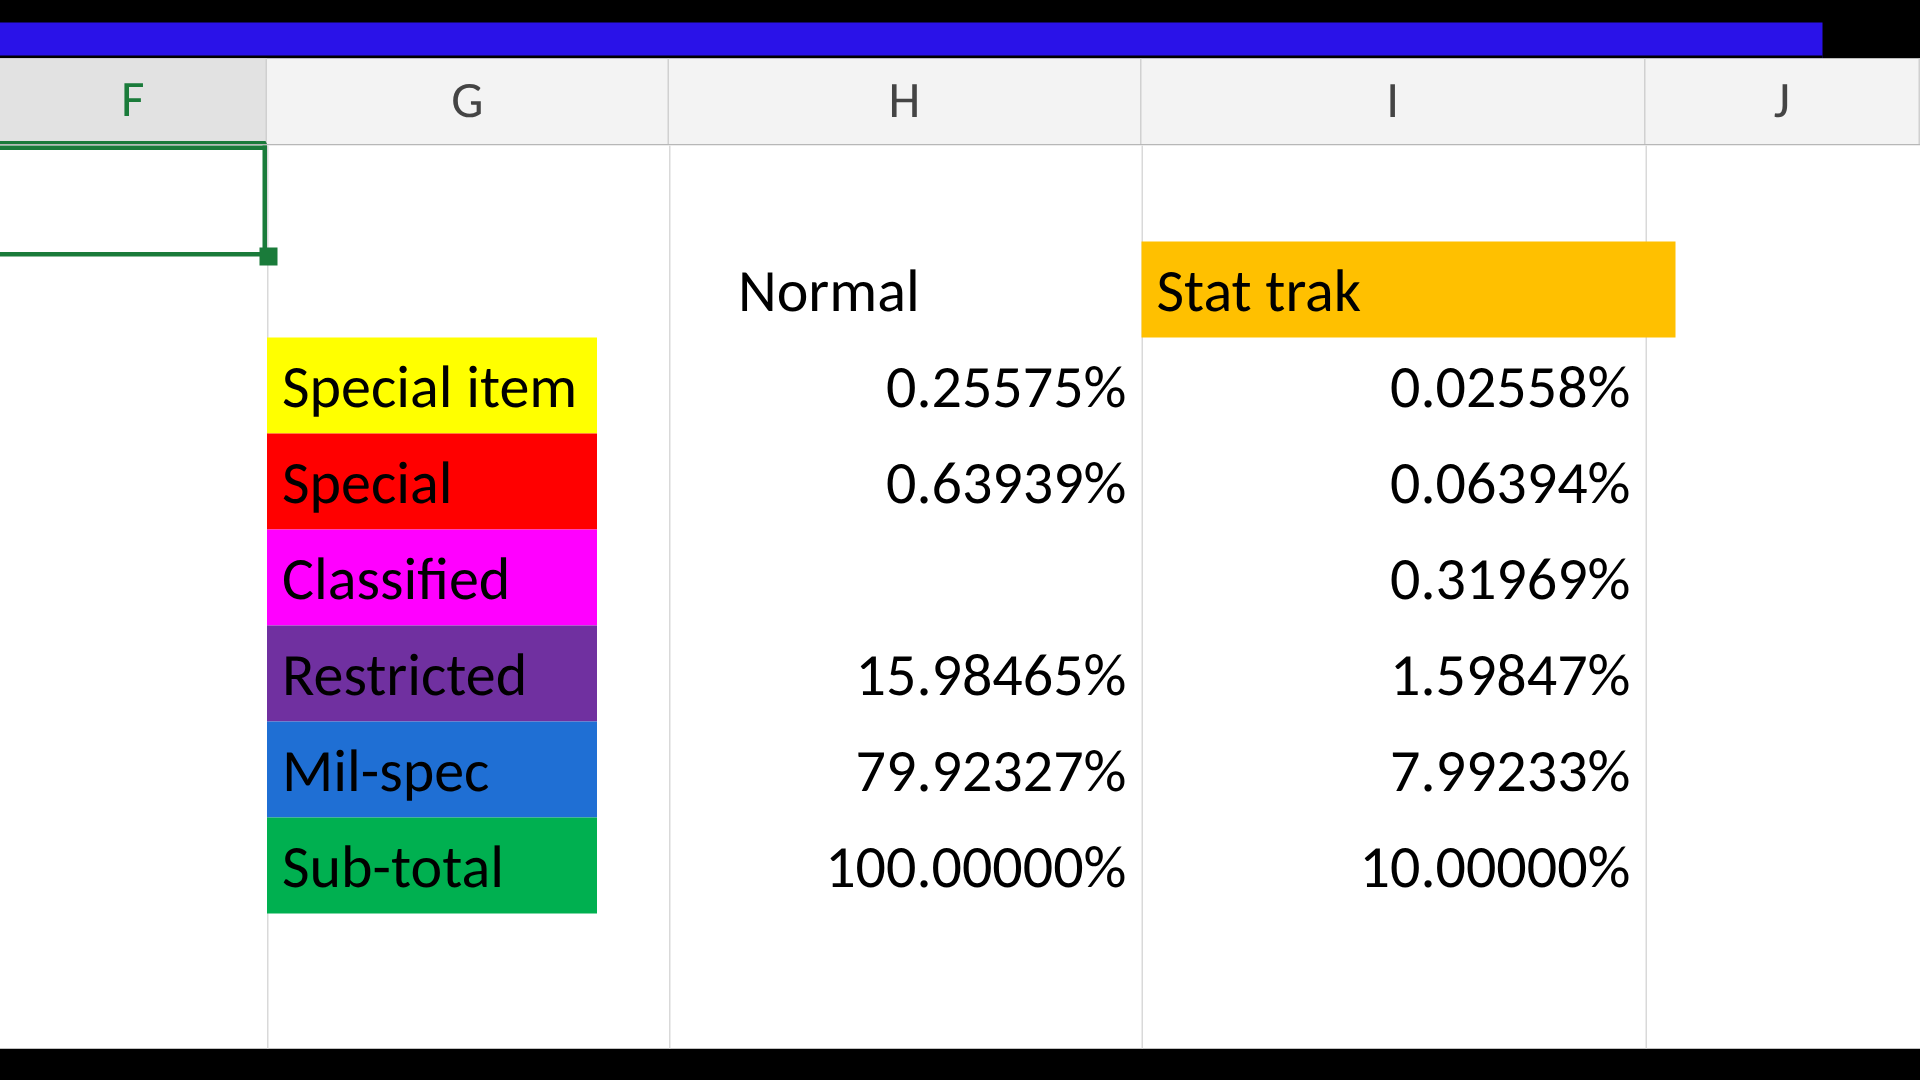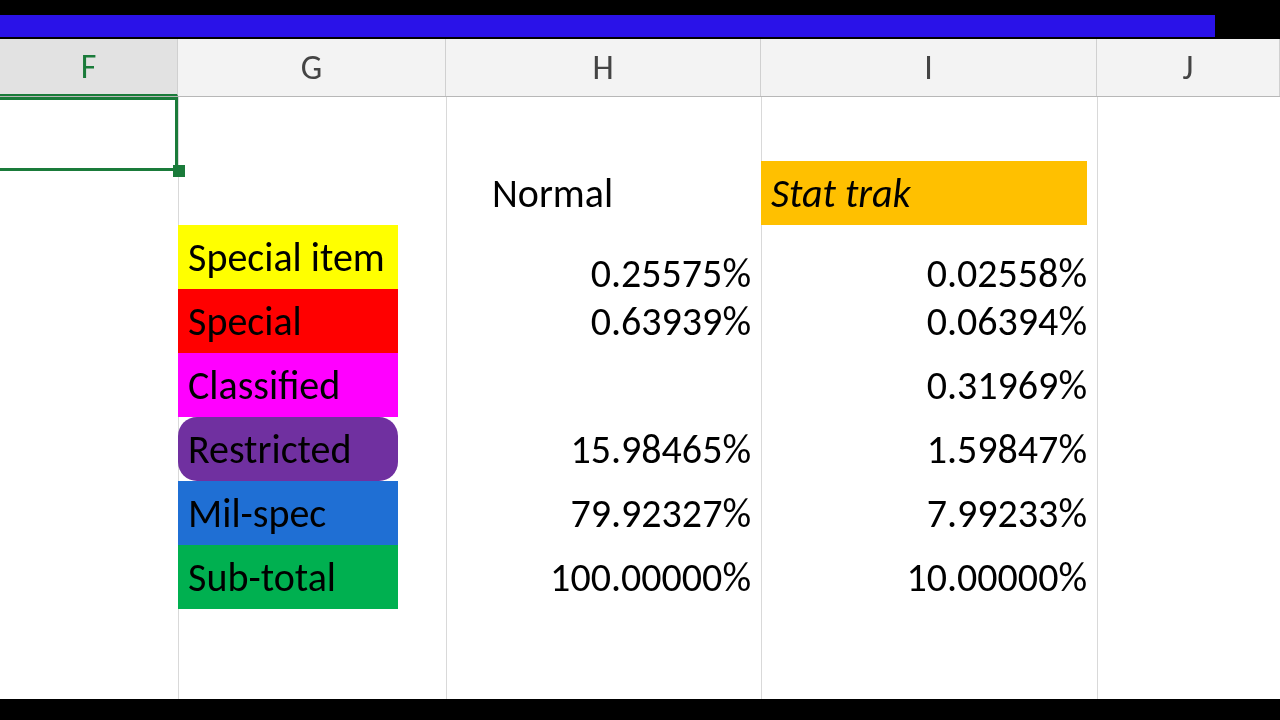--- a/index.html
+++ b/index.html
@@ -66,35 +66,35 @@
     color:#000;
     padding: 4px 10px;
     display:flex; align-items:center;
     height:64px;
   }
   .right { justify-content:flex-end; }
   .left  { justify-content:flex-start; }
 
   
   .hdrNormal { left:446px; top:64px; width:315px;margin-left:36px; }
-  .hdrStat   { left:761px; top:64px; width:326px; background:#ffc000;font-style:italic; }
+  .hdrStat   { left:761px; top:64px; width:356px; background:#ffc000; }
 
   
   .rowlabel { left:178px; width:220px; font-size:40px; }
   .r1 { top:128px; background:#ffff00; }
   .r2 { top:192px; background:#ff0000; }
   .r3 { top:256px; background:#ff00ff; }
-  .r4 { top:320px; background:#7030a0;border-radius:19px; }
+  .r4 { top:320px; background:#7030a0; }
   .r5 { top:384px; background:#1f6fd4; }
   .r6 { top:448px; background:#00b050;padding-left:10px; }
 
   
   .valH { left:446px; width:315px; }
   .valI { left:761px; width:336px; }
-  .row1 { top:128px;margin-top:16px; } .row2 { top:192px; } .row3 { top:256px; }
+  .row1 { top:128px; } .row2 { top:192px; } .row3 { top:256px; }
   .row4 { top:320px; } .row5 { top:384px; } .row6 { top:448px; }
 </style>
 </head>
 <body>
 
 <div class="letterbox-top"></div>
 <div class="bluebar"></div>
 
 <div class="sheet">
 

